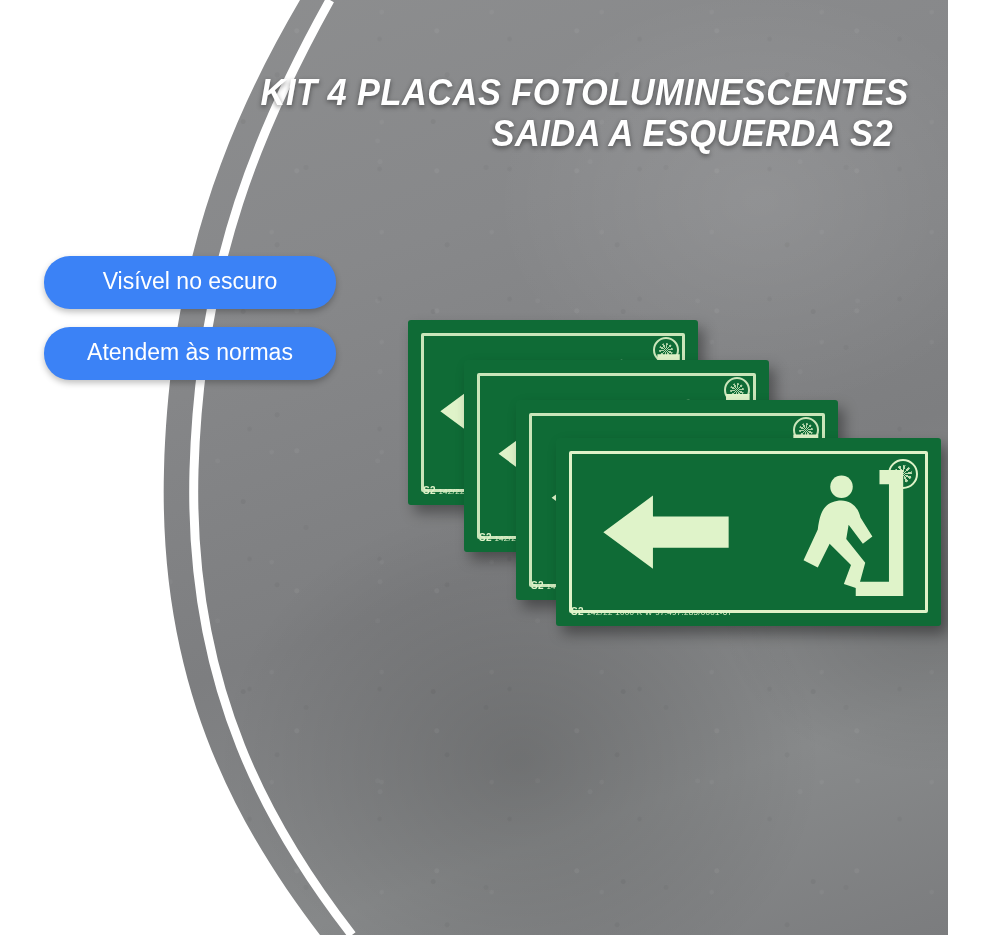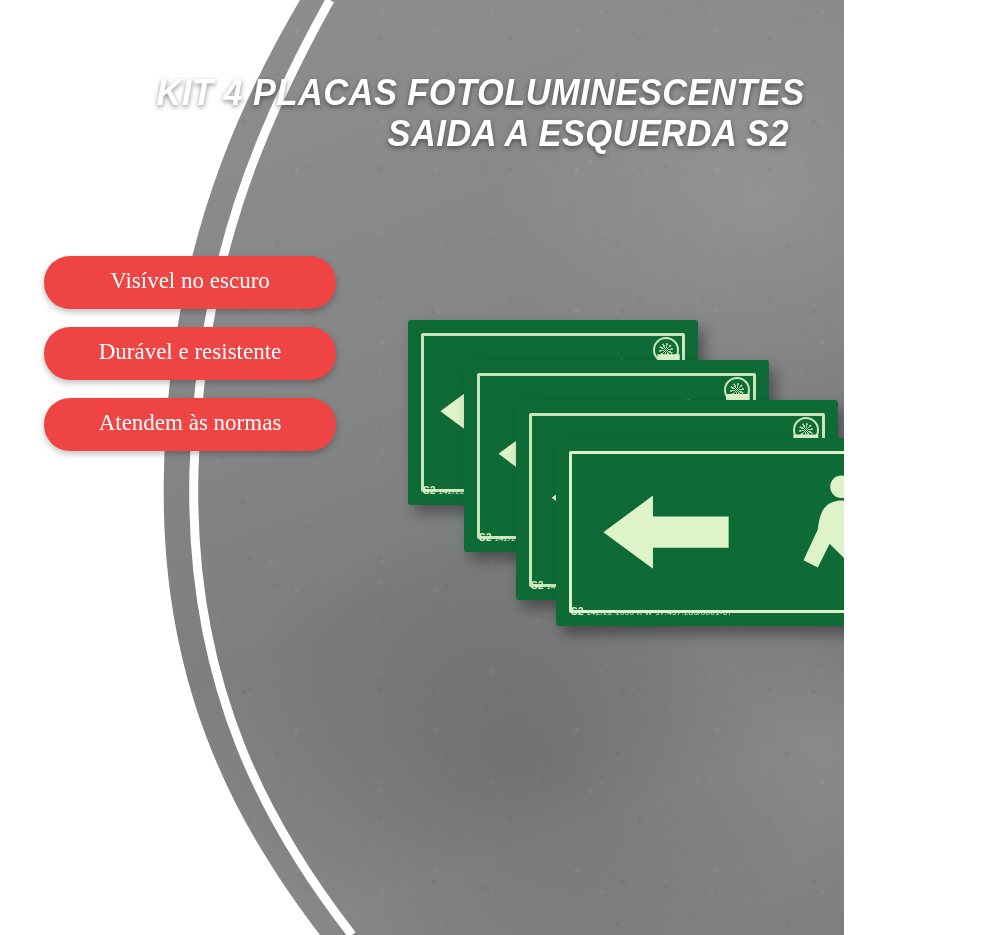--- a/index.html
+++ b/index.html
@@ -5,21 +5,21 @@
   html, body {
     margin: 0;
     padding: 0;
     background: #ffffff;
   }
   body {
     font-family: "Liberation Sans", sans-serif;
   }
   #stage {
     position: relative;
-    width: 844px;
+    width: 948px;
     height: 935px;
     overflow: hidden;
     background: #ffffff;
   }
 
   
   .photo-bg {
     position: absolute;
     left: 0; top: 0;
     width: 1000px; height: 935px;
@@ -77,30 +77,29 @@
   .title-line { display: block; white-space: nowrap; }
 
   
   .features {
     position: absolute;
     left: 44px;
     top: 256px;
     width: 292px;
   }
   .pill {
-    background: #ef4444;
+    background: #3b82f6;
     color: #ffffff;
     border-radius: 26px;
     padding: 11px 14px 13px;
     margin-bottom: 18px;
     text-align: center;
     font-size: 23px;
     line-height: 1.26;
     box-shadow: 0 3px 6px rgba(0,0,0,.25);
-    font-family: Liberation Serif, serif;
   }
 
   
   .logo {
     position: absolute;
     left: 100px;
     top: 730px;
     width: 200px;
     text-align: center;
     color: #0b0b0b;
@@ -214,21 +213,20 @@
     </svg>
   </div>
 
   <div class="title-block">
     <span class="title-line">KIT 4 PLACAS FOTOLUMINESCENTES</span>
     <span class="title-line">SAIDA A ESQUERDA S2</span>
   </div>
 
   <div class="features">
     <div class="pill">Visível no escuro</div>
-    <div class="pill">Durável e resistente</div>
     <div class="pill">Atendem às normas</div>
   </div>
 
 
   <div class="plates">
 
     <div class="plate dim" style="left:10px; top:10px; width:280px; height:175px;">
       <div class="plate-inner"></div>
       <div class="badge"></div>
       <div class="arrow">

